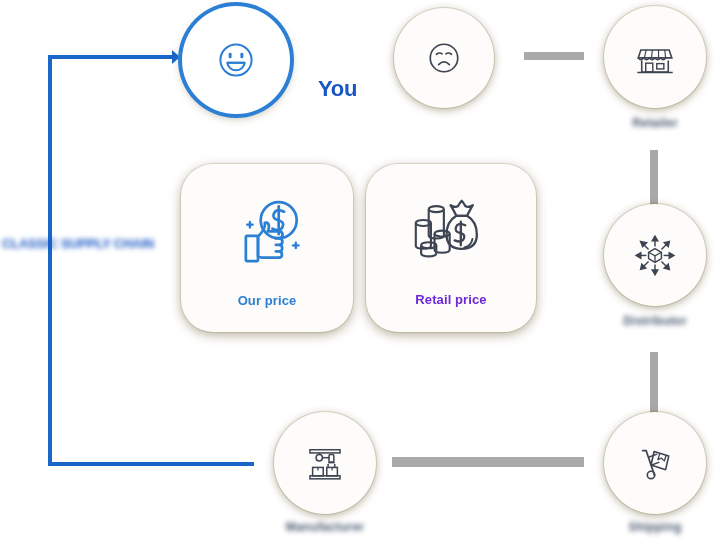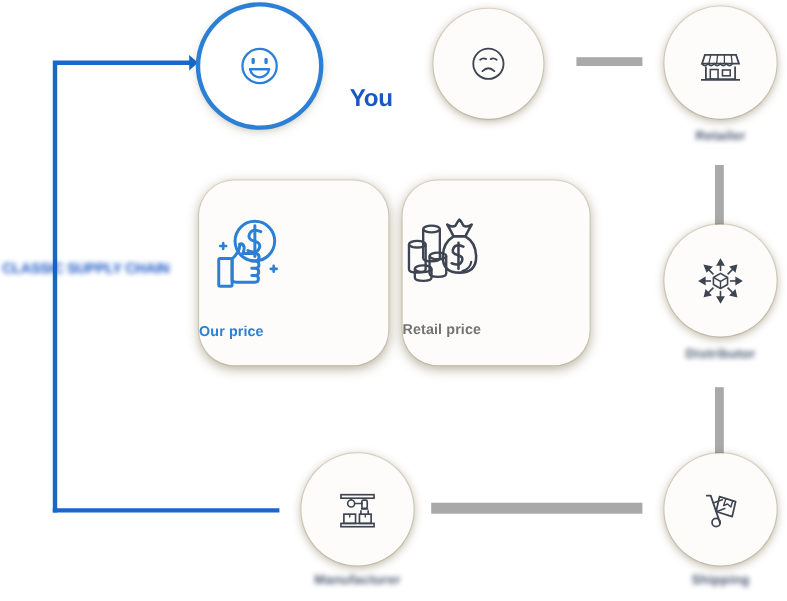--- a/index.html
+++ b/index.html
@@ -68,34 +68,34 @@
 
   
   .card {
     position: absolute;
     border-radius: 32px;
     background: #fdfcfa;
     box-shadow: 0 3px 11px rgba(90, 75, 30, 0.45),
                 0 0 0 1px rgba(120, 100, 40, 0.16);
     display: flex;
     flex-direction: column;
-    align-items: flex-start;
+    align-items: center;
     justify-content: center;
   }
   .card .card-icon {
     margin-top: 6px;
     margin-bottom: 22px;
   }
   .card .card-label {
     font-size: 13px;
     font-weight: 700;
     letter-spacing: 0.1px;
   }
   .card .card-label.blue { color: #2b7fd4; }
-  .card .card-label.dark { color: #737373; }
+  .card .card-label.dark { color: #6d28d9; }
 
   
   #you-label {
     position: absolute;
     left: 318px;
     top: 42px;
     font-size: 22px;
     font-weight: 800;
     color: #1a57c4;
     letter-spacing: -0.3px;

